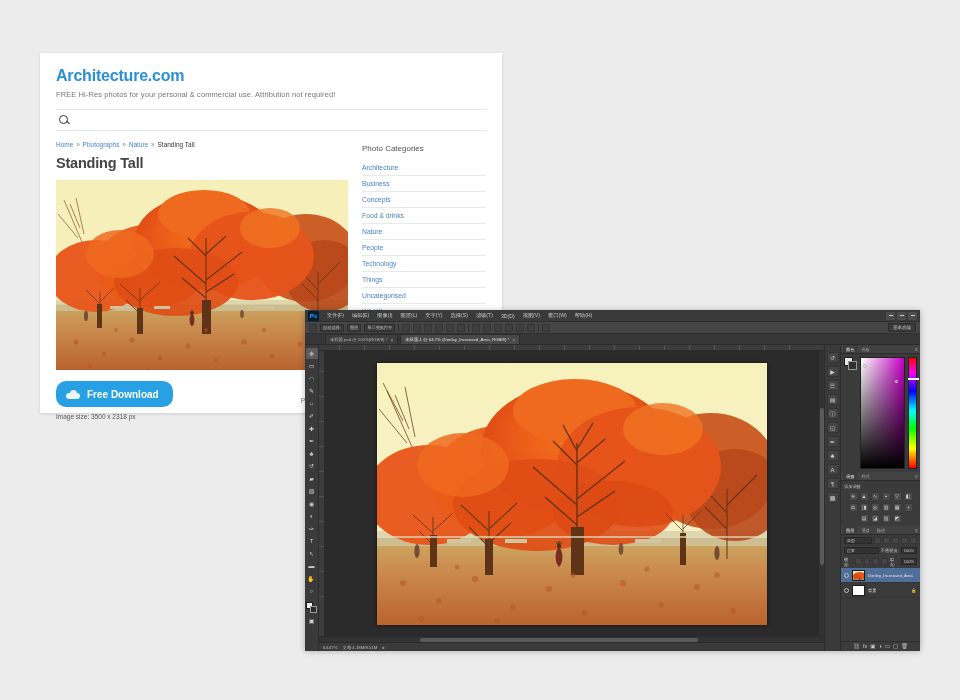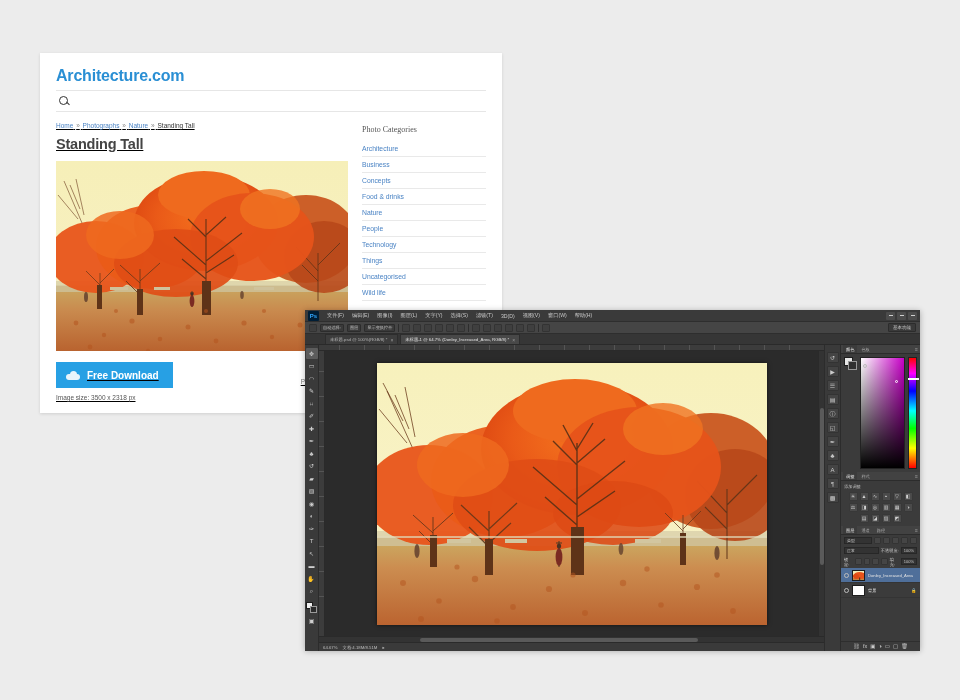--- a/index.html
+++ b/index.html
@@ -39,58 +39,58 @@
     content:""; position:absolute; left:8px; top:8px;
     width:4px; height:1.2px; background:#333; transform:rotate(45deg);
   }
   .searchbar input {
     border:0; outline:0; flex:1; font-size:8px; color:#444;
     font-family:"Liberation Sans", sans-serif; background:transparent;
     margin-left:4px;
   }
 
   .cols { display:flex; gap:14px; }
-  .col-main { width:292px;text-decoration:underline; }
+  .col-main { width:292px; }
   .col-side { width:140px; padding-top:3px; }
 
   .breadcrumb { font-size:6.5px; color:#555; margin:0 0 7px 0; }
   .breadcrumb a { color:#4a83c4; text-decoration:none; }
   .breadcrumb .sep { color:#888; margin:0 1px; }
   .breadcrumb .cur { color:#333; }
 
   h1.photo-title {
     font-size:14.5px; font-weight:bold; color:#444; margin:0 0 9px 0;
     letter-spacing:-0.2px;
   }
 
   .photo-frame { width:292px; height:190px; overflow:hidden; position:relative; }
 
   .credit-row { display:flex; align-items:flex-end; margin-top:11px; }
   .dl-btn {
-    background:#27a0e4; color:#fff; border:0; border-radius:0;
+    background:#27a0e4; color:#fff; border:0; border-radius:10px;
     height:26px; padding:0 14px 0 10px; display:inline-flex; align-items:center;
     gap:7px; font-size:10px; font-weight:bold;
     font-family:"Liberation Sans", sans-serif; cursor:pointer;
   }
   .cloud {
     width:14px; height:9px; position:relative; flex:none;
   }
   .cloud:before {
     content:""; position:absolute; left:0; bottom:0; width:14px; height:6px;
     background:#e9f4fb; border-radius:4px;
   }
   .cloud:after {
     content:""; position:absolute; left:3.5px; top:0; width:7px; height:7px;
     background:#e9f4fb; border-radius:50%;
   }
   .credit-spacer { flex:1; }
   .credit-text { font-size:6.5px; color:#777; padding-bottom:3px; }
   .img-size { font-size:6.5px; color:#555; margin-top:6px; }
 
-  .side-head { font-size:8px; color:#555; margin:0 0 7px 0;font-family:Liberation Serif, serif; }
+  .side-head { font-size:8px; color:#555; margin:0 0 7px 0; }
   .cat-list { list-style:none; margin:0; padding:0; }
   .cat-list li { border-bottom:1px solid #e9e9e9; }
   .cat-list li a {
     display:block; font-size:6.8px; color:#4a83c4; text-decoration:none;
     padding:4px 0 4px 0;
   }
 
   
   #ps {
     position:absolute; left:305px; top:310px; width:615px; height:340px;
@@ -259,20 +259,21 @@
 
   
   .tree-scene { position:absolute; inset:0; overflow:hidden; }
 </style>
 </head>
 <body>
 
 <div id="site">
   <div id="site-inner">
     <div class="site-title">Architecture.com</div>
+    <div class="site-tag">FREE Hi-Res photos for your personal &amp; commercial use. Attribution not required!</div>
 
     <div class="searchbar">
       <span class="mag"></span>
       <input type="text" placeholder="" style="">
     </div>
 
     <div class="cols">
       <div class="col-main">
         <div class="breadcrumb">
           <a href="#">Home</a>

